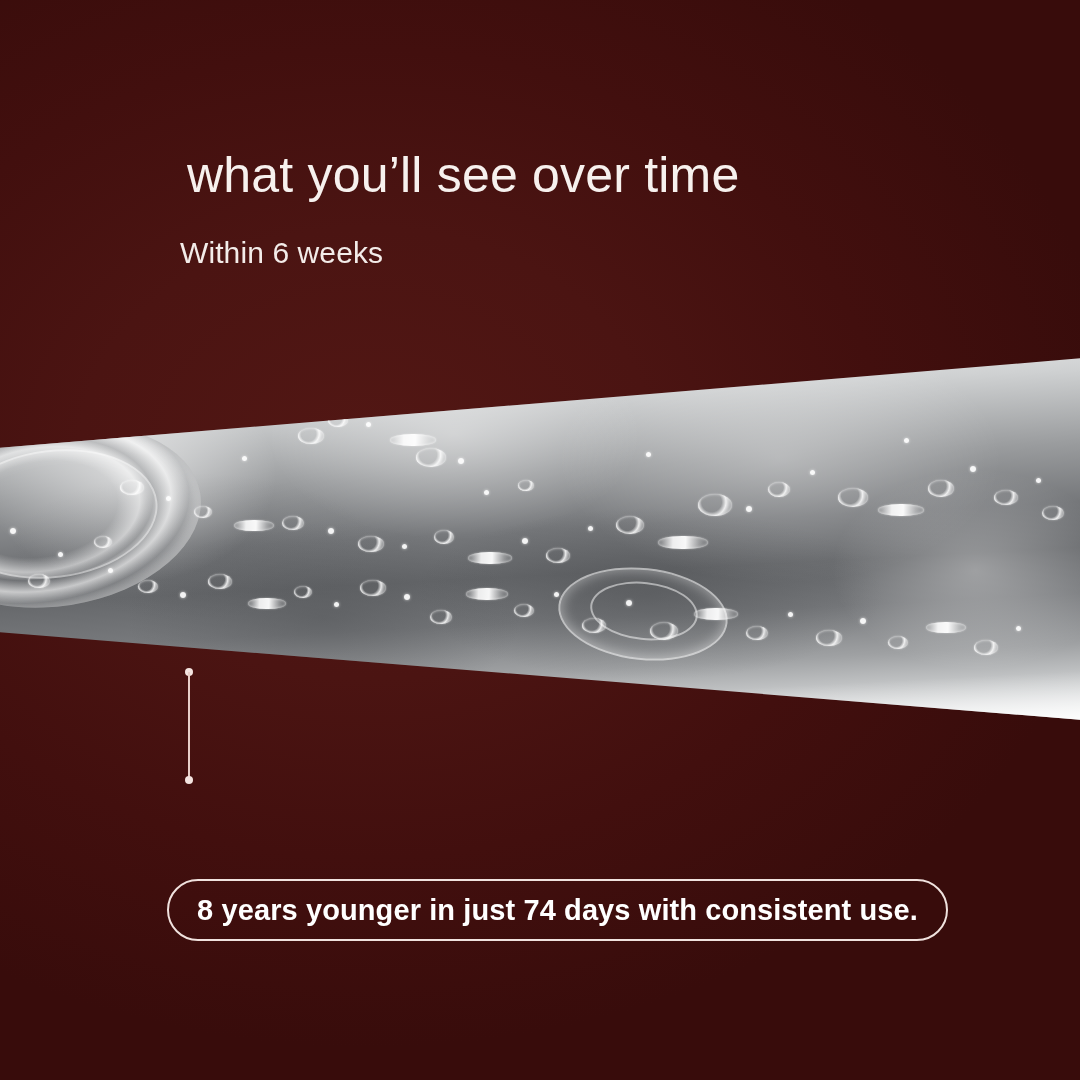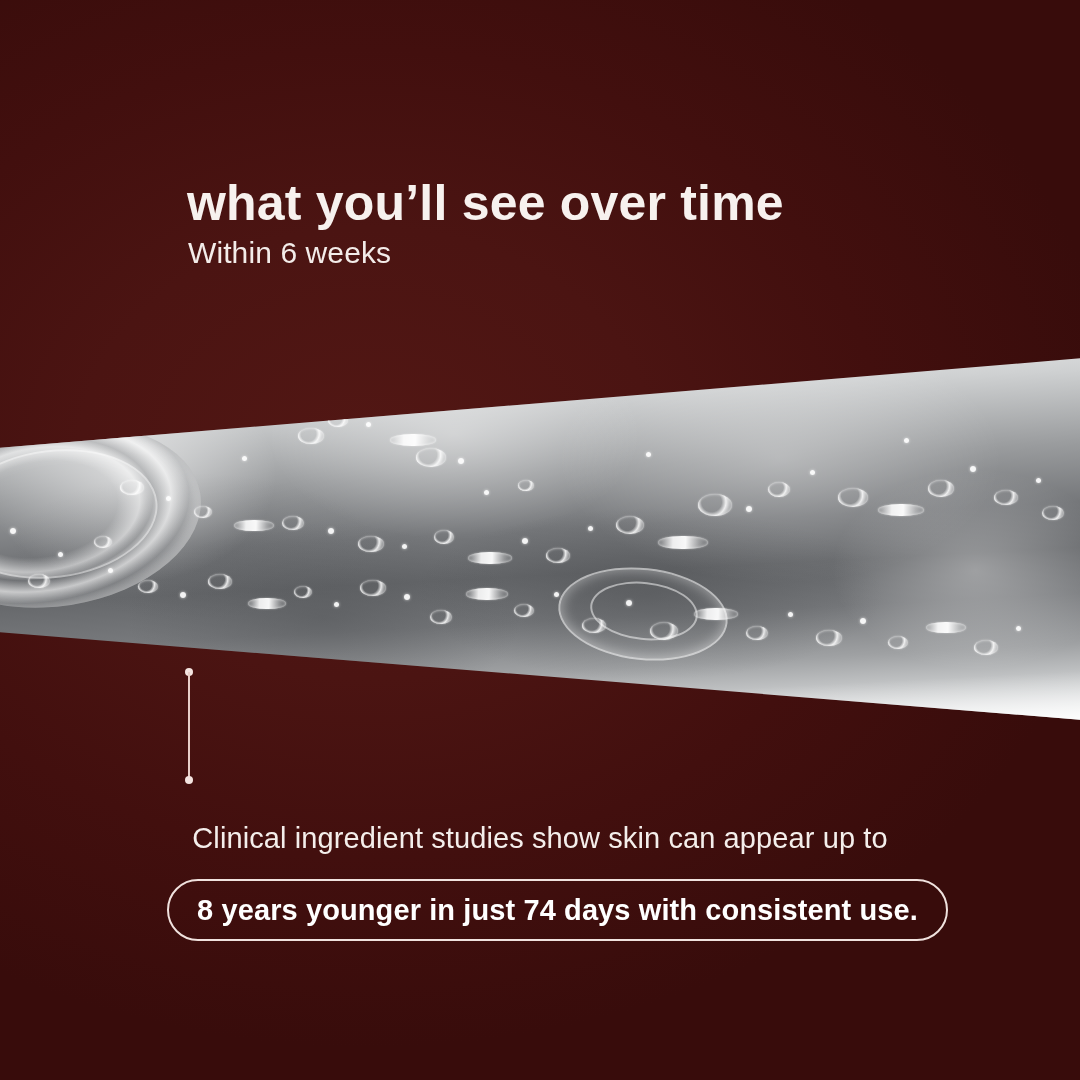--- a/index.html
+++ b/index.html
@@ -161,31 +161,31 @@
         rgba(255,255,255,.85) 0%,
         rgba(255,255,255,0) 13%),
       linear-gradient(357deg,
         rgba(255,255,255,.85) 0%,
         rgba(255,255,255,0) 13%);
   }
 
   
   #headline {
     position:absolute;
-    left:187px; top:174px;
+    left:187px; top:146px;
     font-size:50px;
-    font-weight:700;
+    font-weight:400;
     letter-spacing:.2px;
     color:#f7f1ee;
     white-space:nowrap;
     text-align:center;
   }
   #subhead {
     position:absolute;
-    left:188px; top:236px;
+    left:180px; top:236px;
     font-size:30px;
     font-weight:400;
     letter-spacing:.1px;
     color:#f3ece9;
     white-space:nowrap;
   }
 
   
   #connector {
     position:absolute;
@@ -328,19 +328,18 @@
   <div id="headline">what you’ll see over time</div>
 
   <div id="subhead">Within 6 weeks</div>
 
   <div id="connector">
     <div class="cap top"></div>
     <div class="stem"></div>
     <div class="cap bottom"></div>
   </div>
 
-  <div id="claim-line">Clinical ingredient studies show skin can appear up to</div>
 
   <div id="claim-pill">
     <span class="pill-text">8 years younger in just 74 days with consistent use.</span>
   </div>
 
 </div>
 
 </body></html>

